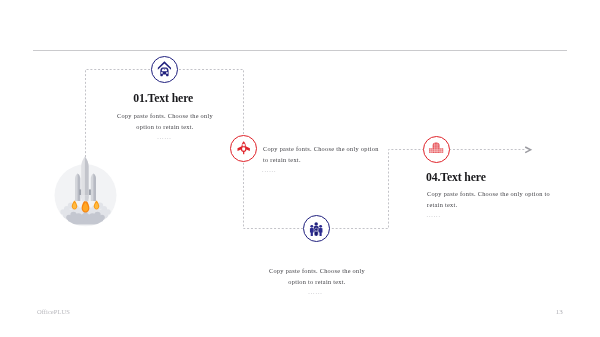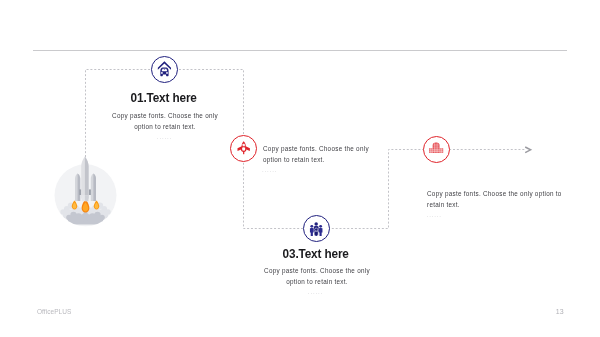--- a/index.html
+++ b/index.html
@@ -1,17 +1,17 @@
 <!DOCTYPE html>
 <html><head>
 <meta charset="utf-8">
 <style>
   html,body{margin:0;padding:0;}
   body{width:600px;height:337px;background:#ffffff;font-family:"Liberation Sans",sans-serif;overflow:hidden;}
-  .slide{position:relative;width:520px;height:337px;background:#fff;}
+  .slide{position:relative;width:520px;height:337px;background:#fff;font-family:Liberation Serif, serif;}
   .toprule{position:absolute;left:33px;top:49.6px;width:534px;height:1.3px;background:#cacacd;}
   
   .node{position:absolute;width:27px;height:27px;border-radius:50%;background:#fff;box-sizing:border-box;display:flex;align-items:center;justify-content:center;}
   .node.blue{border:1.6px solid #20207e;}
   .node.red{border:1.6px solid #e0232a;}
   .block{position:absolute;}
   .title{font-size:12.7px;font-weight:bold;color:#1a1a1d;letter-spacing:-0.15px;white-space:nowrap;display:inline-block;transform:scaleX(0.928);line-height:13px;transform-origin:center;}
   .block.left .title{transform-origin:left center;}
   .desc{position:absolute;font-size:6.3px;color:#3f3f44;line-height:10.6px;letter-spacing:0.29px;}
   .dots{position:absolute;font-size:6px;color:#bcbcc1;letter-spacing:0.88px;line-height:6px;}
@@ -163,24 +163,24 @@
 
   <div class="block" style="left:83px;top:87.7px;width:161px;text-align:center">
     <div class="title">01.Text here</div>
   </div>
   <div class="desc" style="left:108px;top:111.2px;width:114px;text-align:center">Copy paste fonts. Choose the only option to retain text.</div>
   <div class="dots" style="left:84px;top:133.9px;width:161px;text-align:center">......</div>
 
   <div class="desc" style="left:263px;top:144.2px;width:118px;text-align:left">Copy paste fonts. Choose the only option to retain text.</div>
   <div class="dots" style="left:262px;top:166.5px;width:114px;text-align:left">......</div>
 
-  <div class="block" style="left:235.2px;top:243.7px;width:161px;text-align:center">
-    <div class="title">03.Text here</div>
-  </div>
   <div class="desc" style="left:260px;top:266.2px;width:114px;text-align:center">Copy paste fonts. Choose the only option to retain text.</div>
   <div class="dots" style="left:235px;top:288.9px;width:161px;text-align:center">......</div>
 
+  <div class="block left" style="left:426.4px;top:166.7px;width:140px;text-align:left">
+    <div class="title">04.Text here</div>
+  </div>
   <div class="desc" style="left:427px;top:189.2px;width:140px;text-align:left">Copy paste fonts. Choose the only option to retain text.</div>
   <div class="dots" style="left:426.6px;top:211.8px;width:136px;text-align:left">......</div>
 
   <div class="footer-left">OfficePLUS</div>
   <div class="footer-right">13</div>
 </div>
 
 </body></html>

